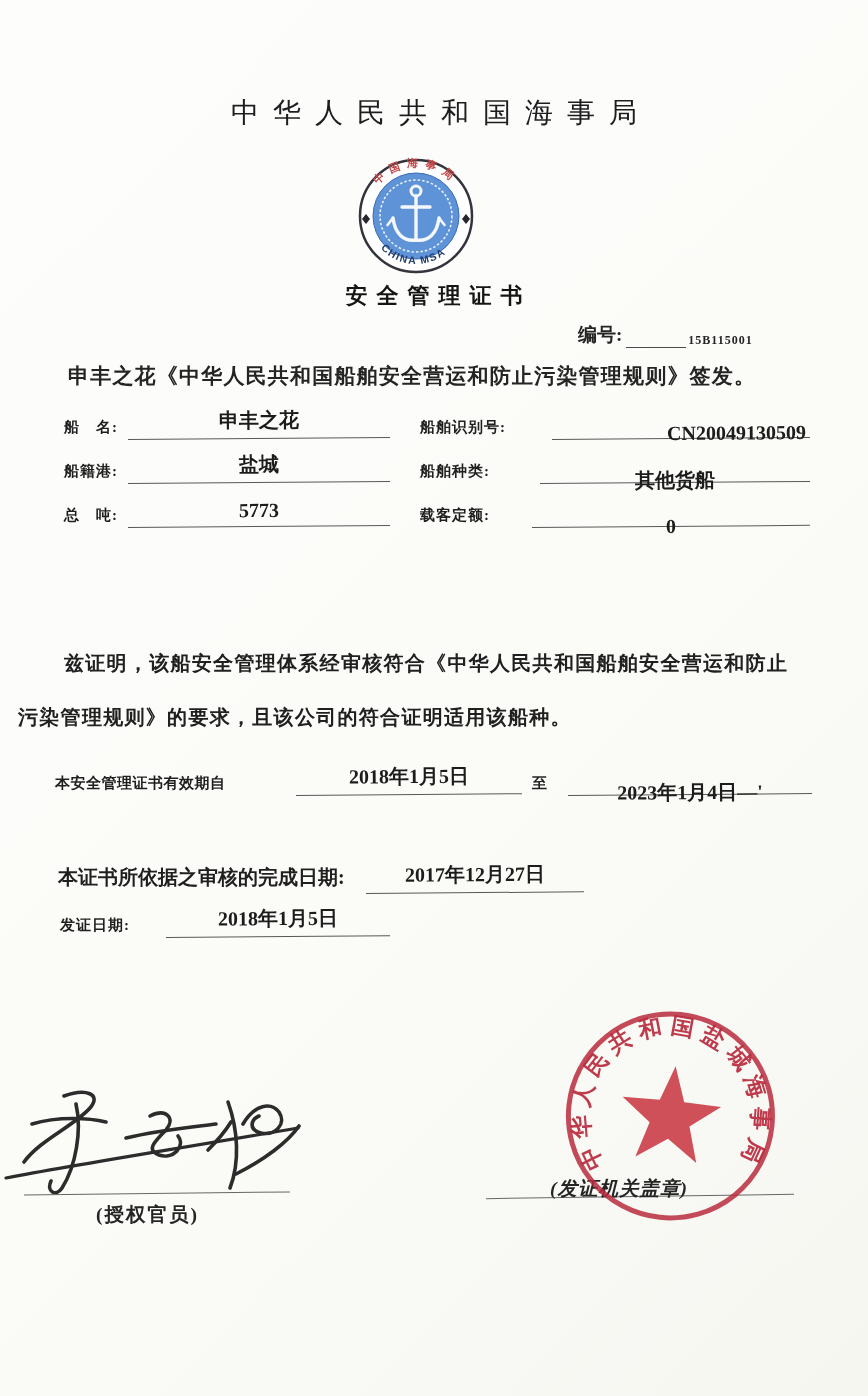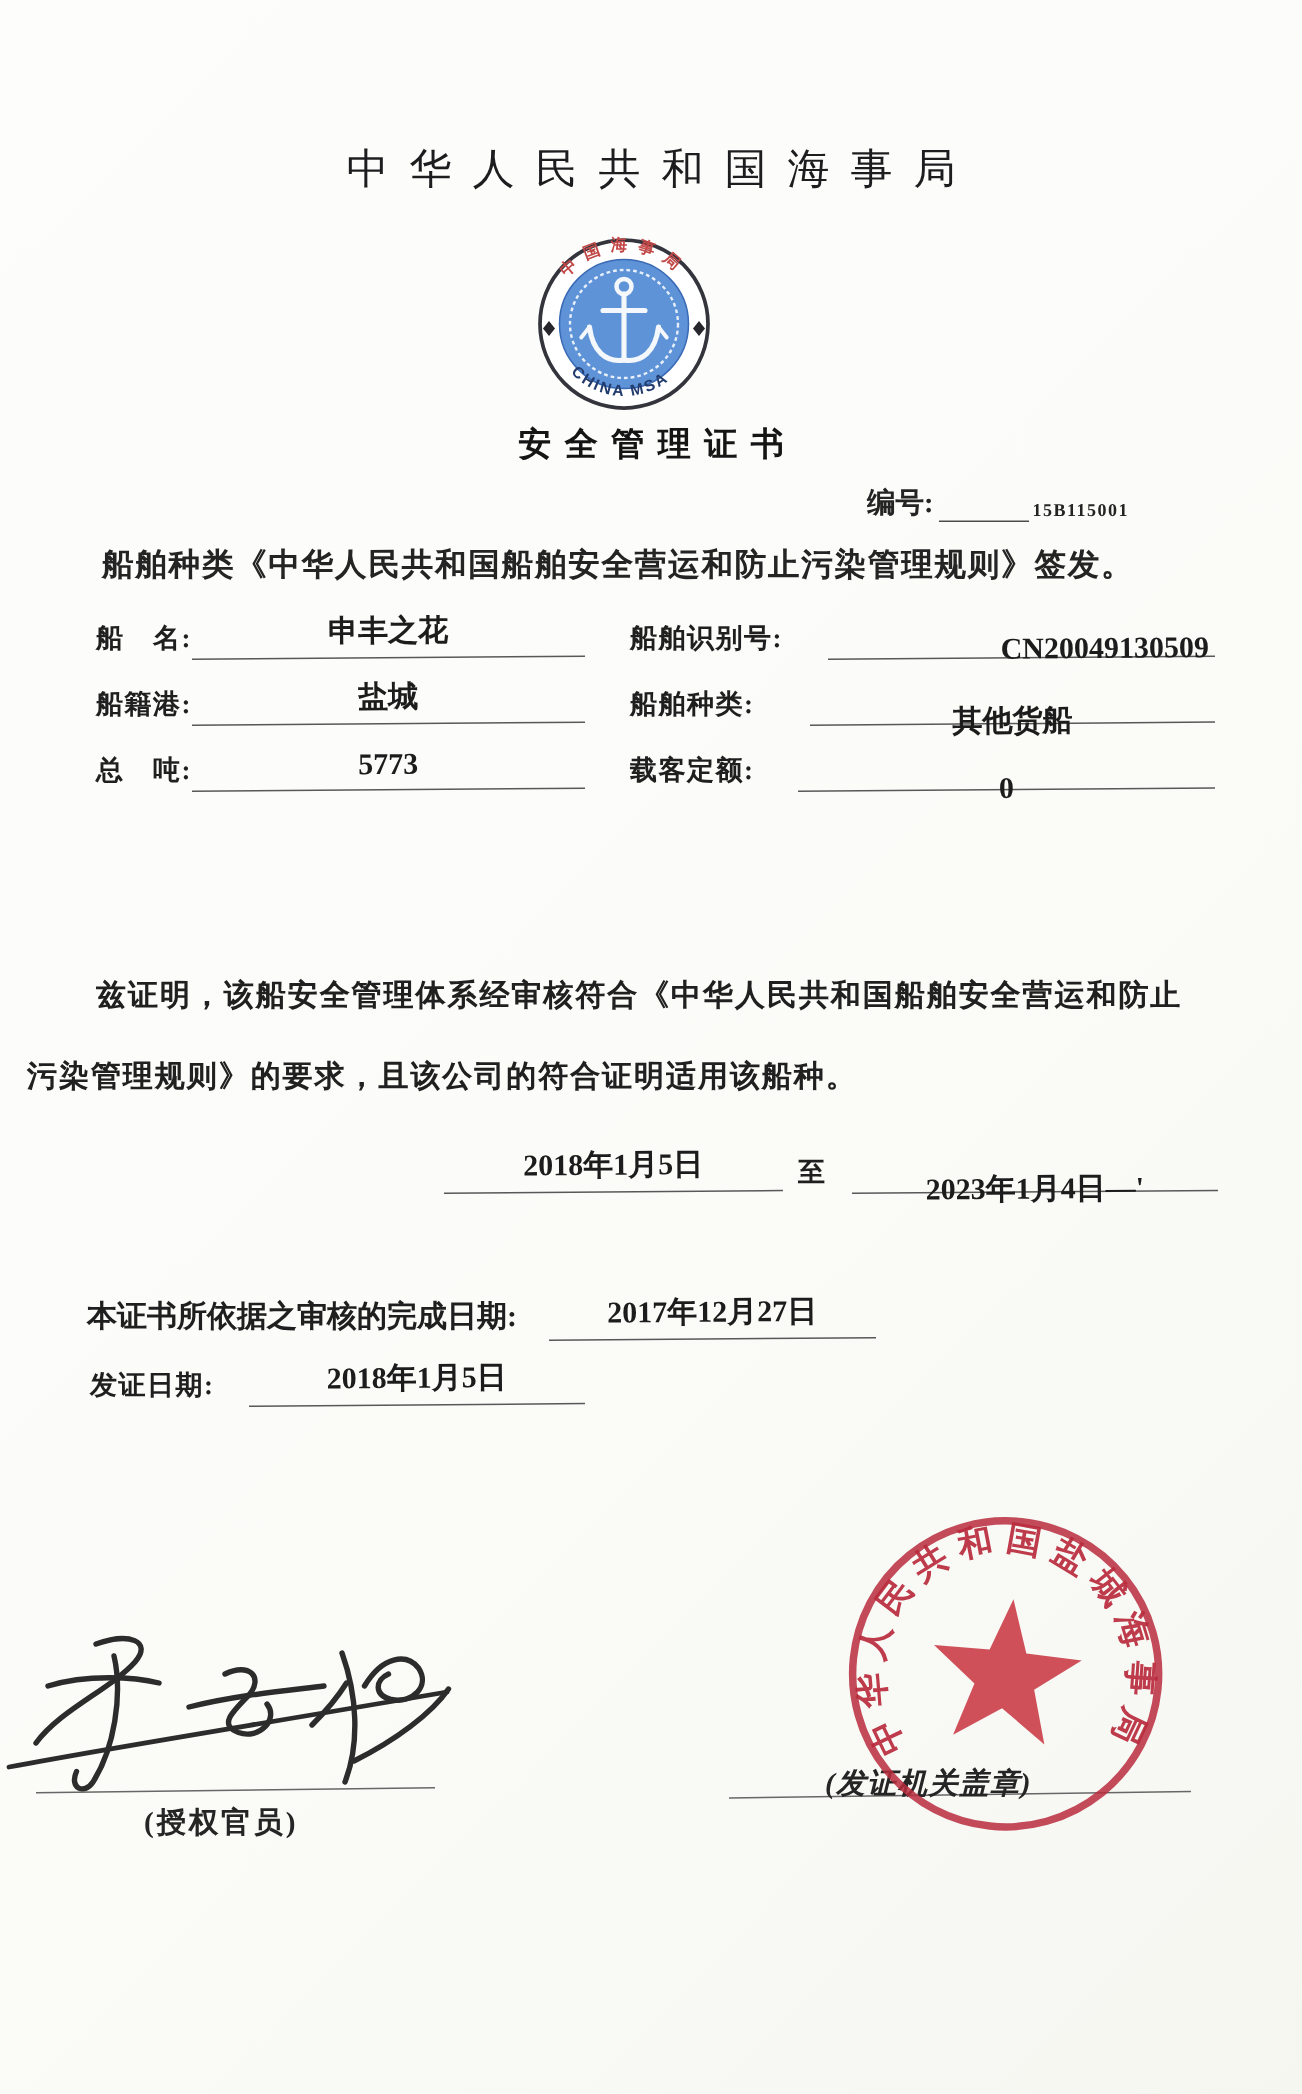--- a/index.html
+++ b/index.html
@@ -9,21 +9,21 @@
   .abs{position:absolute;}
   .header-title{top:94px;left:0;width:100%;text-align:center;font-size:28px;font-weight:400;
         letter-spacing:14px;text-indent:14px;color:#1d1d1f;}
   .doc-title{top:281px;left:0;width:100%;text-align:center;font-size:22px;font-weight:700;
         letter-spacing:9px;text-indent:9px;color:#151515;}
   .cert-no{top:322px;left:578px;display:flex;align-items:flex-end;font-size:19px;font-weight:700;}
   .cert-no .shortline{display:inline-block;width:60px;height:22px;border-bottom:1.5px solid #4c4c4c;margin:0 2px 0 4px;}
   .cert-no .num{font-size:12px;letter-spacing:1px;}
   .intro{top:362px;left:68px;width:752px;font-size:21px;font-weight:600;letter-spacing:1.2px;white-space:nowrap;}
   .frow{position:absolute;height:42px;width:868px;left:0;}
-  .flabel{position:absolute;bottom:3px;font-size:18px;font-weight:700;letter-spacing:1px;white-space:nowrap;color:#1f1f1f;}
+  .flabel{position:absolute;bottom:3px;font-size:15px;font-weight:700;letter-spacing:1px;white-space:nowrap;color:#1f1f1f;}
   .fline{position:absolute;bottom:0;height:34px;border-bottom:1.3px solid #585858;
         transform:rotate(-0.45deg);transform-origin:left bottom;}
   .fval{position:absolute;bottom:4px;left:0;right:0;text-align:center;font-size:20px;font-weight:700;
         white-space:nowrap;color:#1c1c1c;}
   .fval.vright{text-align:right;padding-right:4px;}
   .fval.vleft{text-align:left;}
   .fval.onl{bottom:-12px;}
   .fval.onl2{bottom:-7px;}
   .para{position:absolute;font-size:20px;font-weight:600;letter-spacing:1.3px;white-space:nowrap;color:#202020;}
   .blabel{position:absolute;font-size:19.5px;font-weight:700;letter-spacing:2px;color:#252525;}
@@ -60,21 +60,21 @@
     <polygon points="110,58 114,63 110,68 106,63" fill="#26262c"></polygon>
   </svg>
 
   <div class="abs doc-title">安全管理证书</div>
   <div class="abs cert-no">
     <span>编号:</span>
     <span class="shortline"></span>
     <span class="num">15B115001</span>
   </div>
 
-  <div class="abs intro">船舶种类《中华人民共和国船舶安全营运和防止污染管理规则》签发。</div>
+  <div class="abs intro">申丰之花《中华人民共和国船舶安全营运和防止污染管理规则》签发。</div>
 
   <div class="frow" style="top:398px;">
     <span class="flabel" style="left:64px;">船　名:</span>
     <span class="fline" style="left:128px;width:262px;">
       <span class="fval">申丰之花</span>
       </span>
     <span class="flabel" style="left:420px;">船舶识别号:</span>
     <span class="fline" style="left:552px;width:258px;">
       <span class="fval vright onl2">CN20049130509</span>
       </span>
@@ -101,20 +101,21 @@
       <span class="fval onl">0</span>
       </span>
   </div>
 
 
 
   <div class="para" style="left:64px;top:650px;">兹证明，该船安全管理体系经审核符合《中华人民共和国船舶安全营运和防止</div>
   <div class="para" style="left:18px;top:704px;">污染管理规则》的要求，且该公司的符合证明适用该船种。</div>
 
   <div class="frow" style="top:754px;">
+    <span class="flabel" style="left:55px;letter-spacing:0.5px;">本安全管理证书有效期自</span>
     <span class="fline" style="left:296px;width:226px;">
       <span class="fval">2018年1月5日</span>
       </span>
     <span class="flabel" style="left:532px;">至</span>
     <span class="fline" style="left:568px;width:244px;">
       <span class="fval onl">2023年1月4日—'</span>
       </span>
   </div>
 
   <div class="frow" style="top:852px;">

